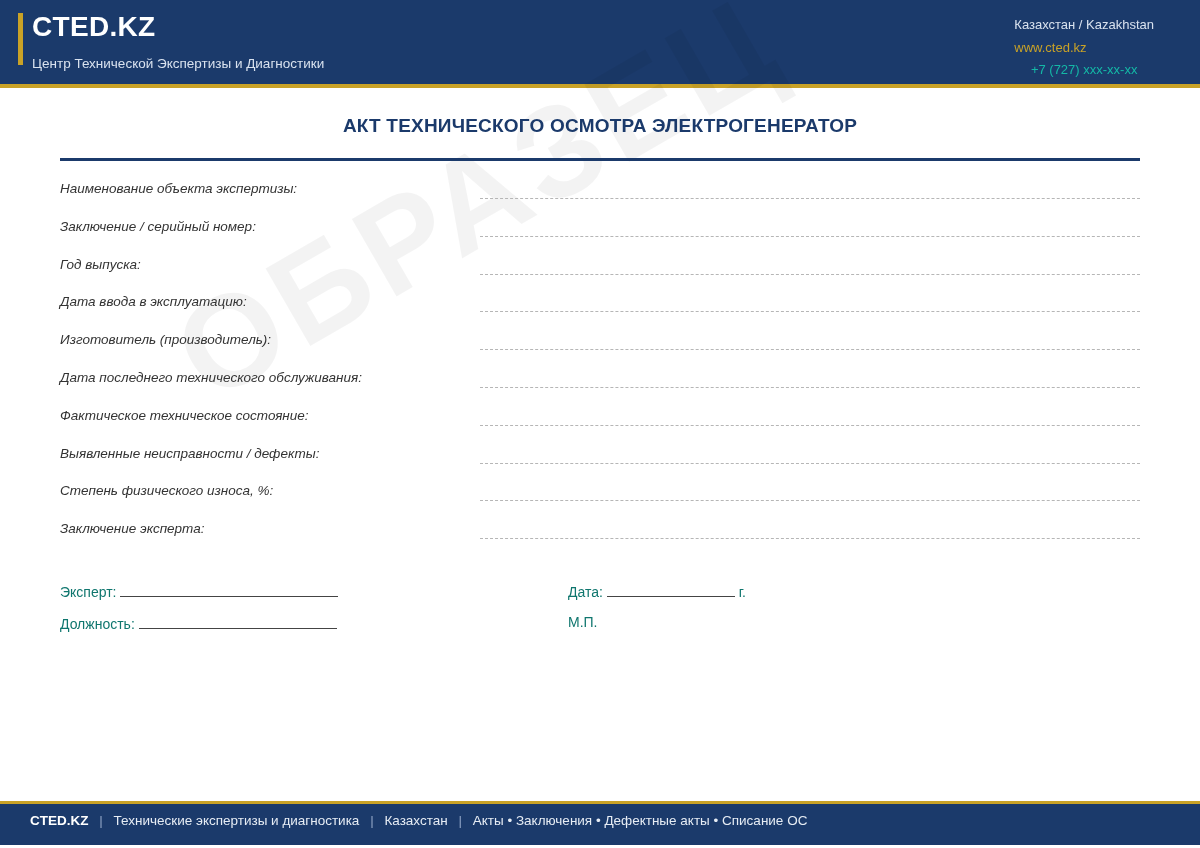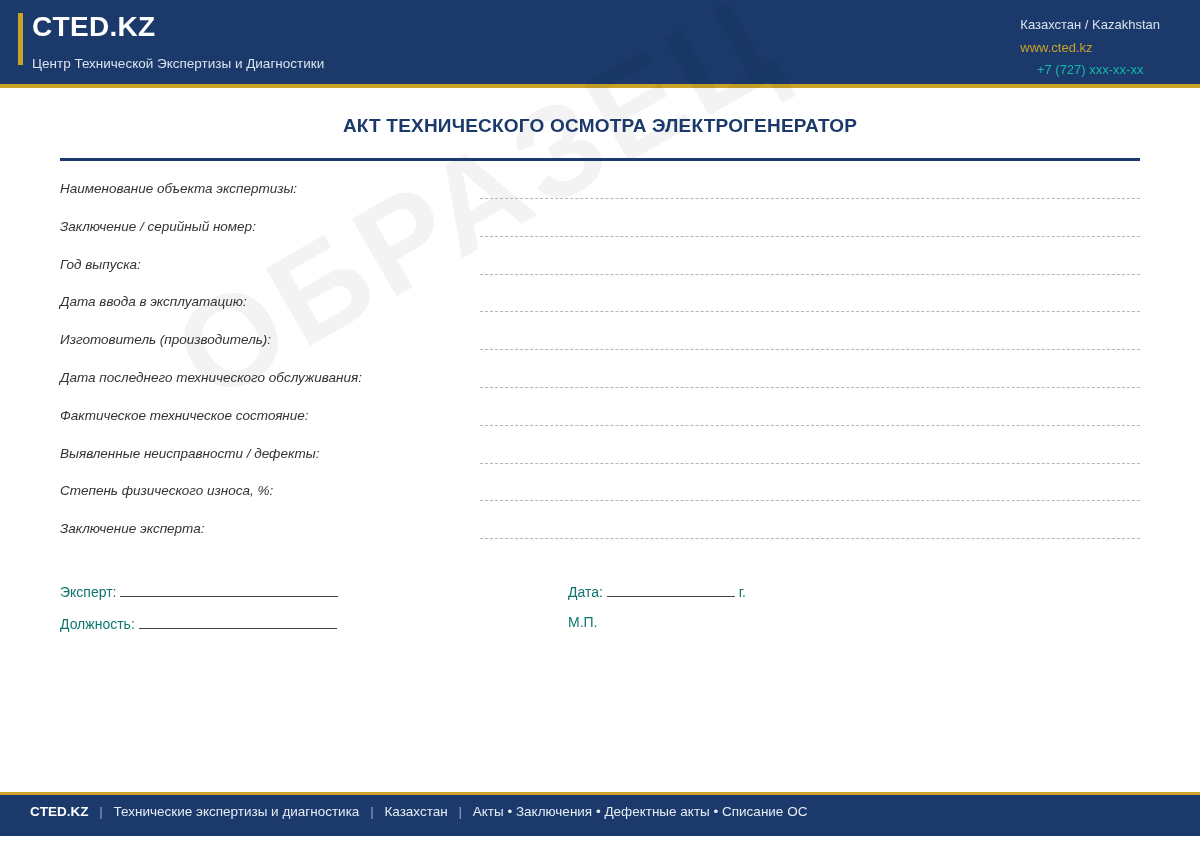--- a/index.html
+++ b/index.html
@@ -54,21 +54,21 @@
     line-height: 32px;
   }
   .brand-sub {
     font-size: 13.5px;
     color: #d9e2ef;
     line-height: 18px;
     margin-top: 12px;
   }
   .header-right {
     position: absolute;
-    right: 40px;
+    right: 46px;
     top: 14px;
     text-align: left;
     font-size: 13px;
     line-height: 22.5px;
   }
   .hr-country { color: #d9e2ef; }
   .hr-site { color: #c9a227; }
   .hr-phone { color: #14b8a6; text-align: center; }
 
   
@@ -169,21 +169,21 @@
     vertical-align: baseline;
   }
   .blank-exp { width: 218px; }
   .blank-pos { width: 198px; }
   .blank-date { width: 128px; }
 
   
   .footer {
     position: absolute;
     left: 0;
-    bottom: 12px;
+    bottom: 3px;
     width: 1200px;
     height: 44px;
     background: #1b3a6b;
     box-sizing: border-box;
   }
   .footer:before {
     content: "";
     position: absolute;
     left: 0; right: 0; top: 0;
     height: 3px;

